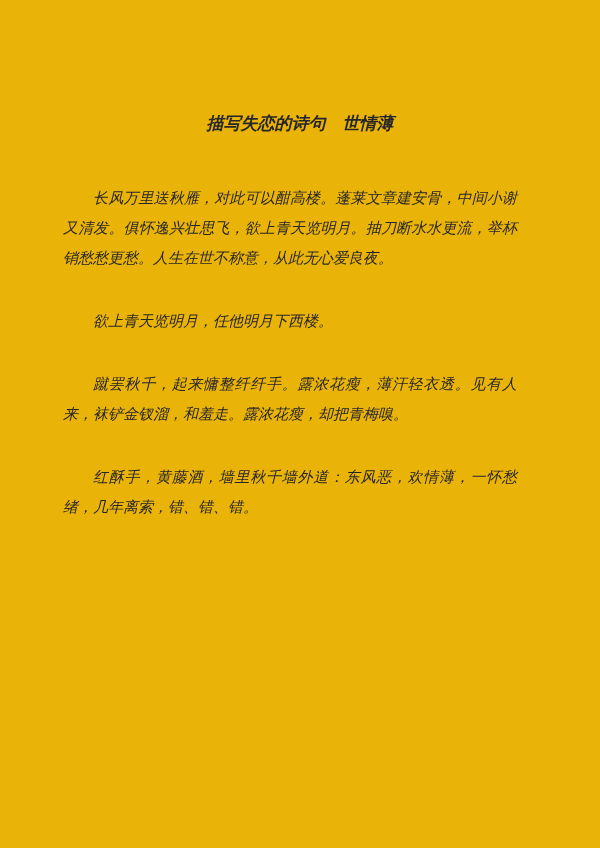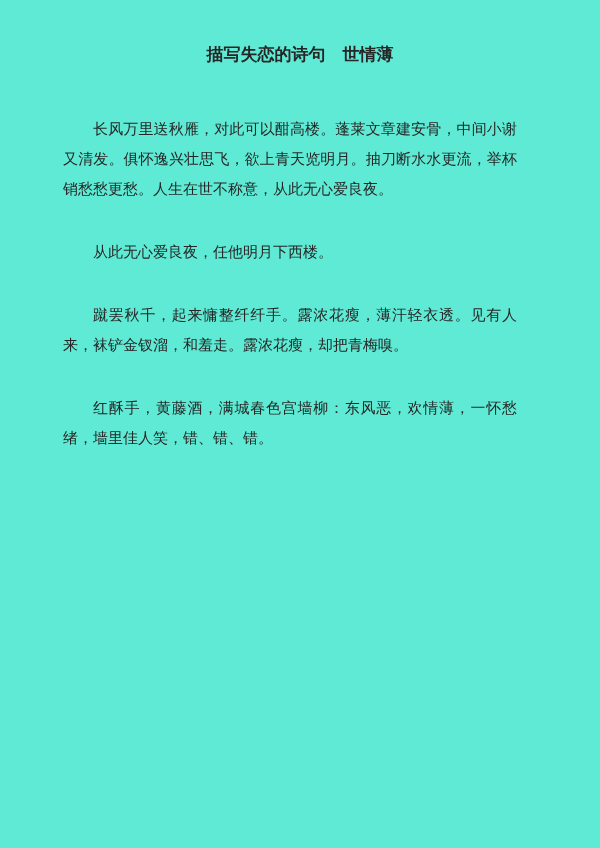--- a/index.html
+++ b/index.html
@@ -11,22 +11,23 @@
     height: 848px;
     background: #ffffff;
     color: #262626;
     font-family: "Liberation Serif", "DejaVu Serif", serif;
     overflow: hidden;
   }
   .page {
     box-sizing: border-box;
     width: 600px;
     height: 848px;
-    padding: 44px 63px 0 63px;
-    background: #5eead4;
+    padding: 113px 63px 0 63px;
+    background: #eab308;
+    font-style: italic;
   }
   .doc-title {
     margin: 0 0 48px 0;
     font-size: 17px;
     line-height: 22px;
     font-weight: bold;
     text-align: center;
     white-space: pre-wrap;
   }
   .para {
@@ -43,20 +44,20 @@
 </style>
 </head>
 <body>
 
 <div class="page">
   <h1 class="doc-title">描写失恋的诗句　世情薄</h1>
 
   <p class="para">长风万里送秋雁，对此可以酣高楼。蓬莱文章建安骨，中间小谢又清发。俱怀逸兴壮思飞，欲上青天览明月。抽刀断水水更流，举杯销愁愁更愁。人生在世不称意，从此无心爱良夜。</p>
 
 
-  <p class="para">从此无心爱良夜，任他明月下西楼。</p>
+  <p class="para">欲上青天览明月，任他明月下西楼。</p>
 
   <p class="para">蹴罢秋千，起来慵整纤纤手。露浓花瘦，薄汗轻衣透。见有人来，袜铲金钗溜，和羞走。露浓花瘦，却把青梅嗅。</p>
 
 
-  <p class="para">红酥手，黄藤酒，满城春色宫墙柳：东风恶，欢情薄，一怀愁绪，墙里佳人笑，错、错、错。</p>
+  <p class="para">红酥手，黄藤酒，墙里秋千墙外道：东风恶，欢情薄，一怀愁绪，几年离索，错、错、错。</p>
 
 </div>
 
 </body></html>

